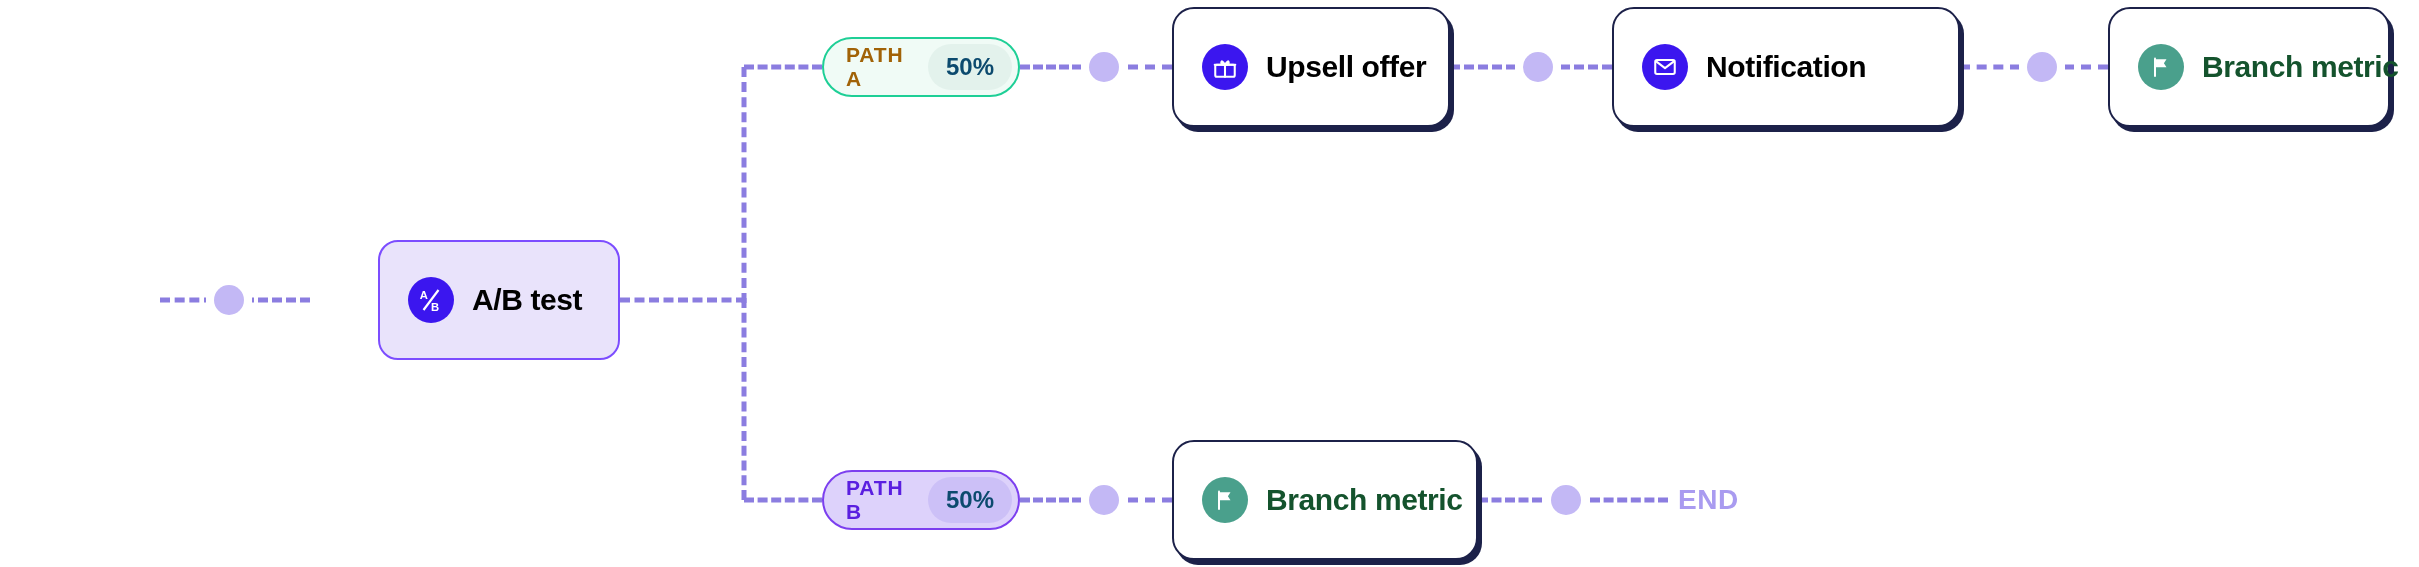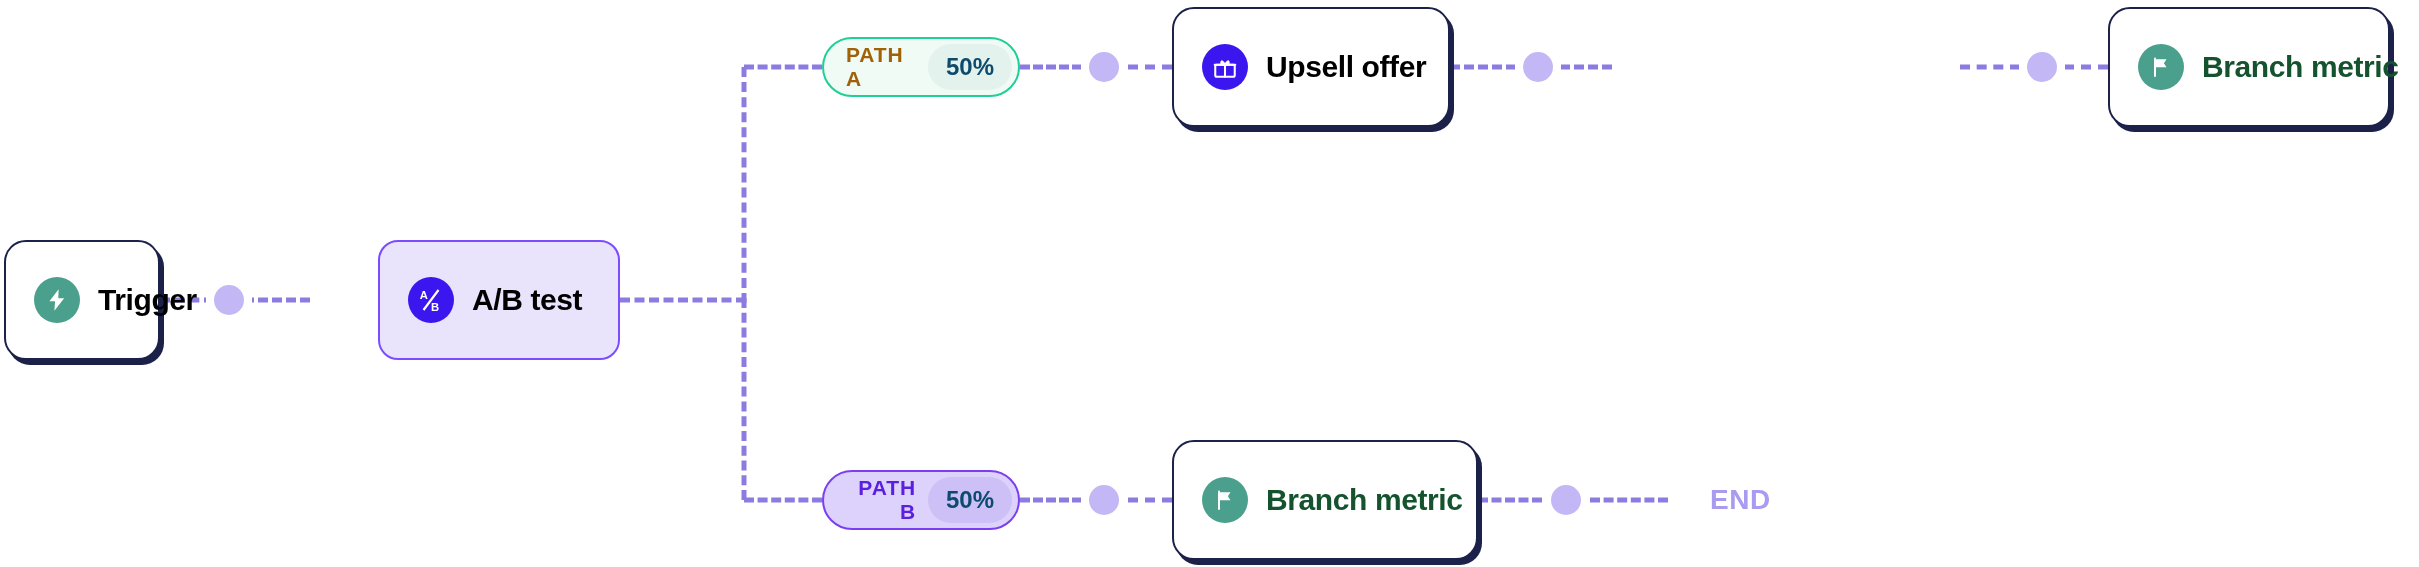--- a/index.html
+++ b/index.html
@@ -81,21 +81,20 @@
     height:60px;
     gap:8px;
   }
   .pill.green{
     background:#f0fbf6;
     border:2.5px solid #1ecf96;
   }
   .pill.purple{
     background:#ddd2fb;
     border:2.5px solid #7c3fef;
-    text-align:right;
   }
   .pill-name{
     font-size:21px;
     font-weight:bold;
     letter-spacing:.9px;
   }
   .pill.green .pill-name{color:#a16207;}
   .pill.purple .pill-name{color:#5a1fe0;}
   .pill-pct{
     font-size:24px;
@@ -156,28 +155,20 @@
   <div class="hline" style="left:1450px;top:67px;width:66px;"></div>
   <div class="hline" style="left:1560px;top:67px;width:52px;"></div>
   <div class="hline" style="left:1960px;top:67px;width:60px;"></div>
   <div class="hline" style="left:2064px;top:67px;width:44px;"></div>
 
   <div class="hline" style="left:1020px;top:500px;width:62px;"></div>
   <div class="hline" style="left:1128px;top:500px;width:44px;"></div>
   <div class="hline" style="left:1478px;top:500px;width:64px;"></div>
   <div class="hline" style="left:1590px;top:500px;width:78px;"></div>
 
-  <div class="node white" style="left:4px;top:240px;width:156px;height:120px;">
-    <span class="badge teal">
-      <svg width="26" height="26" viewBox="0 0 24 24" fill="#ffffff">
-        <path d="M13.5 2 5 13.2h5.2L9.6 22 18.6 10.4h-5.4z"></path>
-      </svg>
-    </span>
-    <span class="node-label">Trigger</span>
-  </div>
 
   <div class="handle" style="left:229px;top:300px;">
     <i></i>
   </div>
 
   <div class="node lav" style="left:378px;top:240px;width:242px;height:120px;">
     <span class="badge blue">
       <svg width="30" height="30" viewBox="0 0 24 24">
         <text x="3" y="11" font-family="Liberation Sans, sans-serif" font-size="9" font-weight="bold" fill="#ffffff">A</text>
         <text x="12" y="21" font-family="Liberation Sans, sans-serif" font-size="9" font-weight="bold" fill="#ffffff">B</text>
@@ -206,20 +197,29 @@
         <path d="M12 10c1.8 0 3.4-.6 3.4-2S14.4 5.6 12 10z"></path>
       </svg>
     </span>
     <span class="node-label">Upsell offer</span>
   </div>
 
   <div class="handle" style="left:1538px;top:67px;">
     <i></i>
   </div>
 
+  <div class="node white" style="left:1612px;top:7px;width:348px;height:120px;">
+    <span class="badge blue">
+      <svg width="26" height="26" viewBox="0 0 24 24" fill="none" stroke="#ffffff" stroke-width="1.9" stroke-linecap="round" stroke-linejoin="round">
+        <rect x="3" y="5.5" width="18" height="13" rx="1.6"></rect>
+        <path d="M3.8 6.8 12 13l8.2-6.2"></path>
+      </svg>
+    </span>
+    <span class="node-label">Notification</span>
+  </div>
 
   <div class="handle" style="left:2042px;top:67px;">
     <i></i>
   </div>
 
   <div class="node white" style="left:2108px;top:7px;width:282px;height:120px;">
     <span class="badge teal">
       <svg width="24" height="24" viewBox="0 0 24 24" fill="none" stroke="#ffffff" stroke-width="2" stroke-linecap="round" stroke-linejoin="round">
         <path d="M6 21V3.5"></path>
         <path d="M6 4.2h11.5l-2.6 4 2.6 4H6z" fill="#ffffff" stroke="none"></path>
@@ -244,15 +244,15 @@
         <path d="M6 4.2h11.5l-2.6 4 2.6 4H6z" fill="#ffffff" stroke="none"></path>
       </svg>
     </span>
     <span class="node-label navy">Branch metric</span>
   </div>
 
   <div class="handle" style="left:1566px;top:500px;">
     <i></i>
   </div>
 
-  <div class="endlabel" style="left:1678px;top:500px;margin-left:32px;">END</div>
+  <div class="endlabel" style="left:1678px;top:500px;">END</div>
 
 </div>
 
 </body></html>

